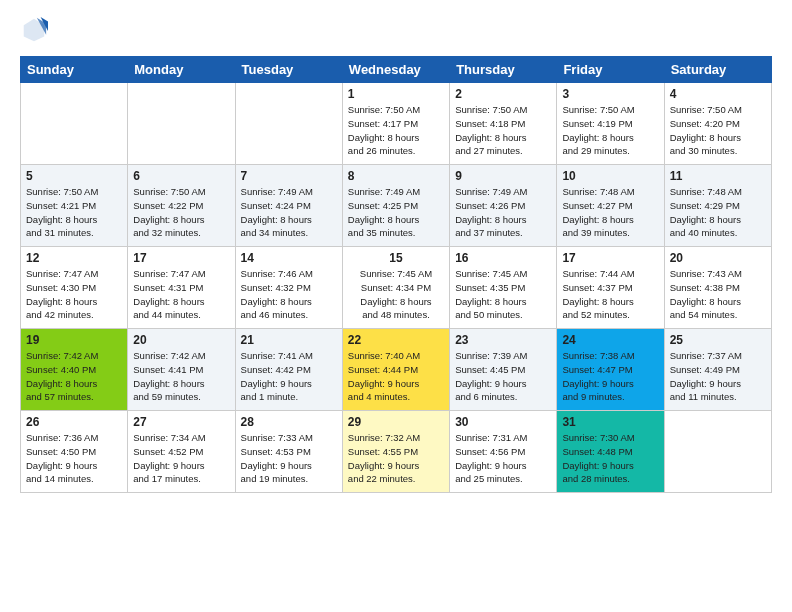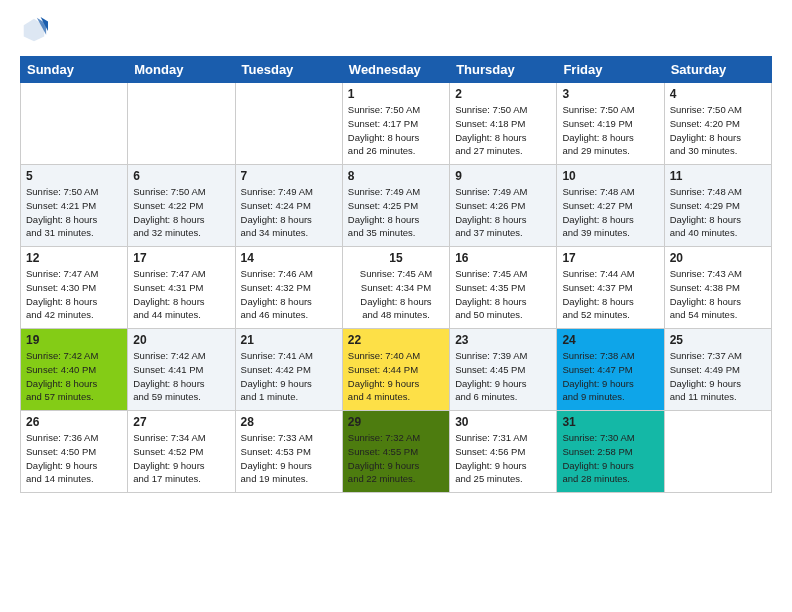--- a/index.html
+++ b/index.html
@@ -326,38 +326,38 @@
 Daylight: 9 hours
 and 17 minutes.</div>
           </td>
           <td style="background: rgb(255, 255, 255);">
             <span class="cell-day">28</span>
             <div class="cell-info" style="white-space: pre-line;">Sunrise: 7:33 AM
 Sunset: 4:53 PM
 Daylight: 9 hours
 and 19 minutes.</div>
           </td>
-          <td style="background: #4d7c0f;">
+          <td style="background: #fef9c3;">
             <span class="cell-day">29</span>
             <div class="cell-info" style="white-space: pre-line;">Sunrise: 7:32 AM
 Sunset: 4:55 PM
 Daylight: 9 hours
 and 22 minutes.</div>
           </td>
           <td style="background: rgb(255, 255, 255);">
             <span class="cell-day">30</span>
             <div class="cell-info" style="white-space: pre-line;">Sunrise: 7:31 AM
 Sunset: 4:56 PM
 Daylight: 9 hours
 and 25 minutes.</div>
           </td>
           <td style="background: #14b8a6;">
             <span class="cell-day">31</span>
             <div class="cell-info" style="white-space: pre-line;">Sunrise: 7:30 AM
-Sunset: 2:58 PM
+Sunset: 4:48 PM
 Daylight: 9 hours
 and 28 minutes.</div>
           </td>
           <td class="empty-cell"></td>
         </tr>
       </tbody>
   </table>
 </div>
 
 </body></html>

